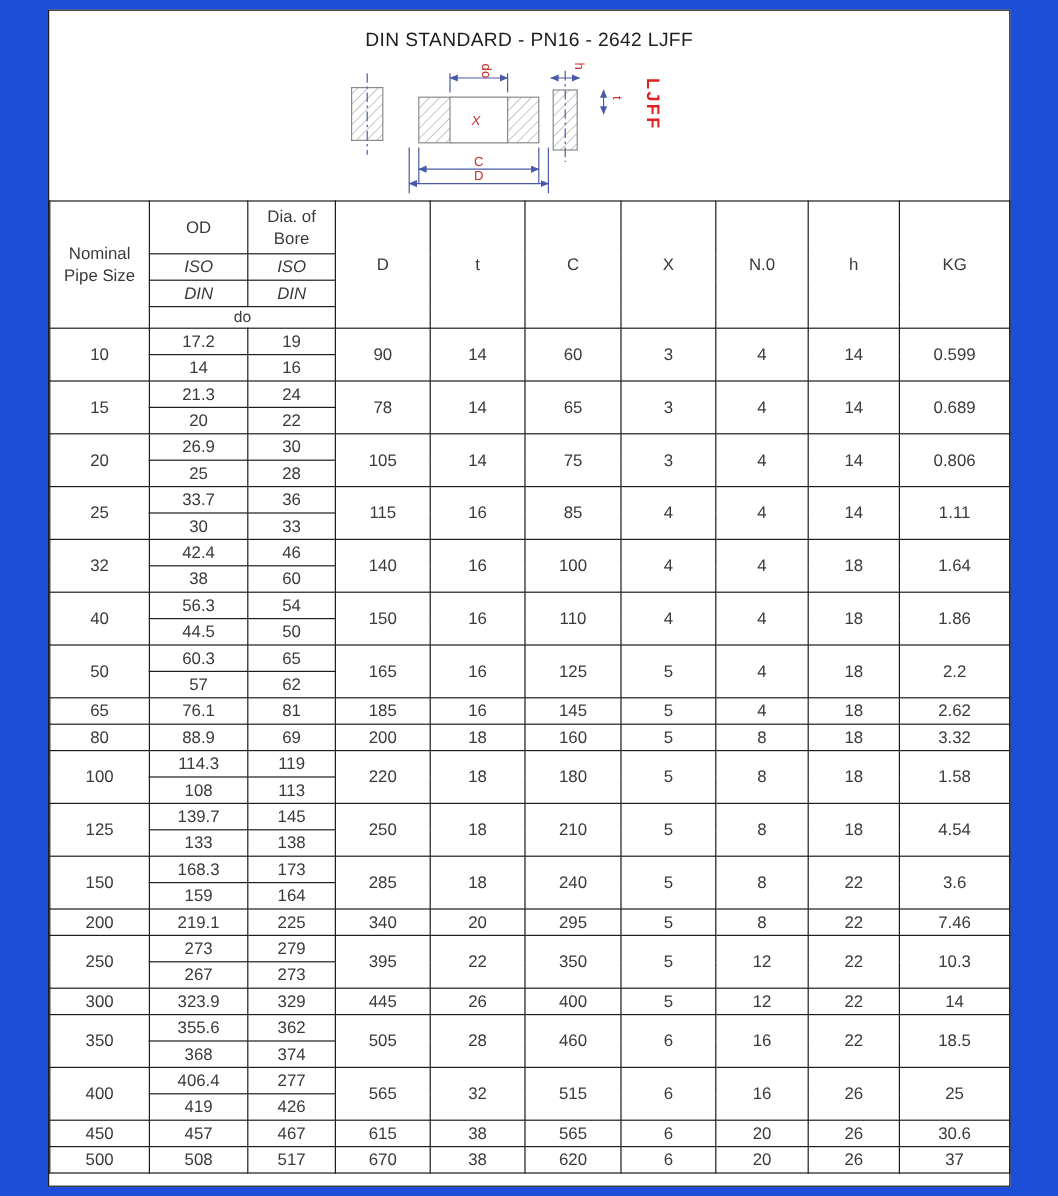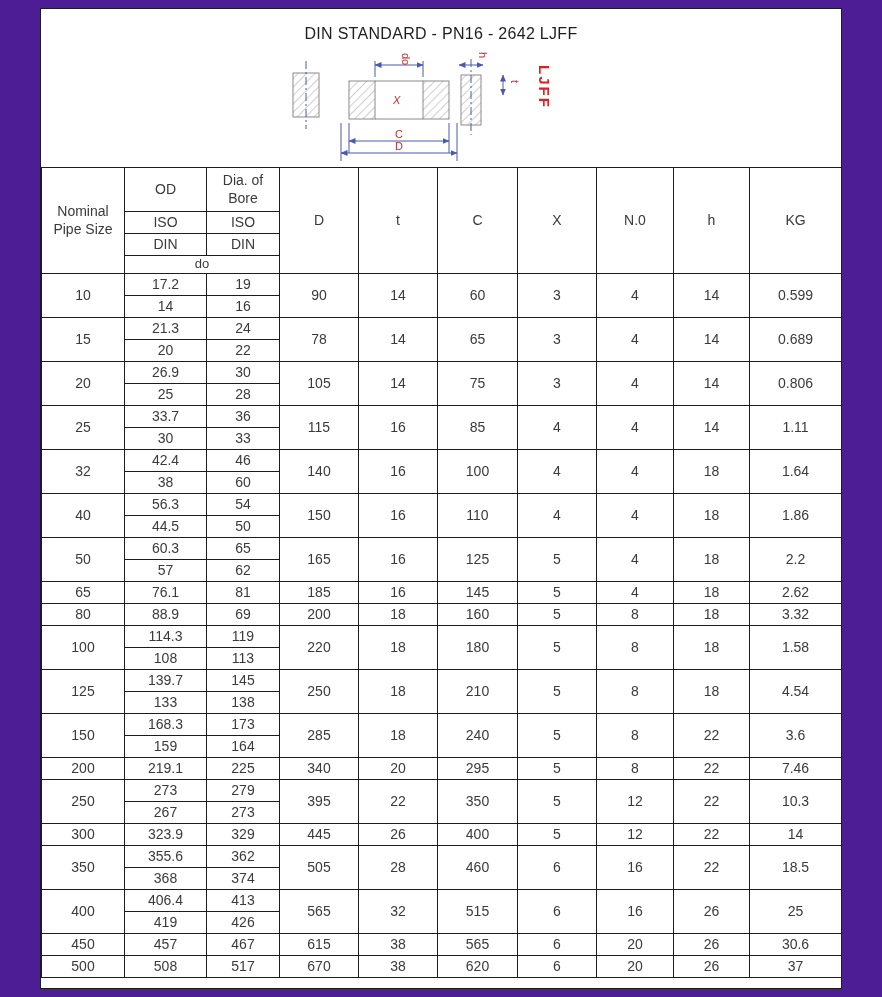--- a/index.html
+++ b/index.html
@@ -2,21 +2,21 @@
 <html><head>
 <meta charset="utf-8">
 <style>
   * { box-sizing: border-box; margin: 0; padding: 0; }
   html, body { background: #ffffff; }
   body { font-family: "Liberation Sans", sans-serif; }
   .page {
     position: relative;
     width: 882px;
     height: 997px;
-    background: #4c1d95;
+    background: #1d4ed8;
   }
   .frame {
     position: absolute;
     left: 40px;
     top: 8px;
     width: 802px;
     height: 981px;
     border: 1px solid #1c1c1c;
     background: #ffffff;
   }
@@ -42,21 +42,21 @@
     border: 1px solid #1c1c1c;
     text-align: center;
     vertical-align: middle;
     font-weight: normal;
     font-size: 14px;
     color: #3a3a3a;
     padding: 0 2px;
     line-height: 1.25;
   }
   thead tr.toprow th { height: 44px; }
-  thead tr.subrow th { height: 22px; }
+  thead tr.subrow th { height: 22px; font-style: italic; }
   thead tr.dorow th  { height: 18px; font-size: 13px; }
   tbody td { height: 22px; }
   td.odval { color: #5a4040; }
   .cl   { stroke: #4a5aa8; stroke-width: 1; stroke-dasharray: 8 3 2 3; fill: none; }
   .dim  { stroke: #4a5aa8; stroke-width: 1; fill: none; }
   .out  { stroke: #8a8a8a; stroke-width: 1; }
   .redlbl { fill: #c9302c; font-size: 11px; font-family: "Liberation Sans", sans-serif; }
   .brand  { fill: #e02020; font-size: 15px; font-weight: bold; letter-spacing: 2px;
             font-family: "Liberation Sans", sans-serif; }
 </style>
@@ -390,21 +390,21 @@
             <td rowspan="2">22</td>
             <td rowspan="2">18.5</td>
           </tr>
           <tr>
             <td class="odval">368</td>
             <td class="odval">374</td>
           </tr>
           <tr>
             <td rowspan="2">400</td>
             <td class="odval">406.4</td>
-            <td class="odval">413</td>
+            <td class="odval">277</td>
             <td rowspan="2">565</td>
             <td rowspan="2">32</td>
             <td rowspan="2">515</td>
             <td rowspan="2">6</td>
             <td rowspan="2">16</td>
             <td rowspan="2">26</td>
             <td rowspan="2">25</td>
           </tr>
           <tr>
             <td class="odval">419</td>

